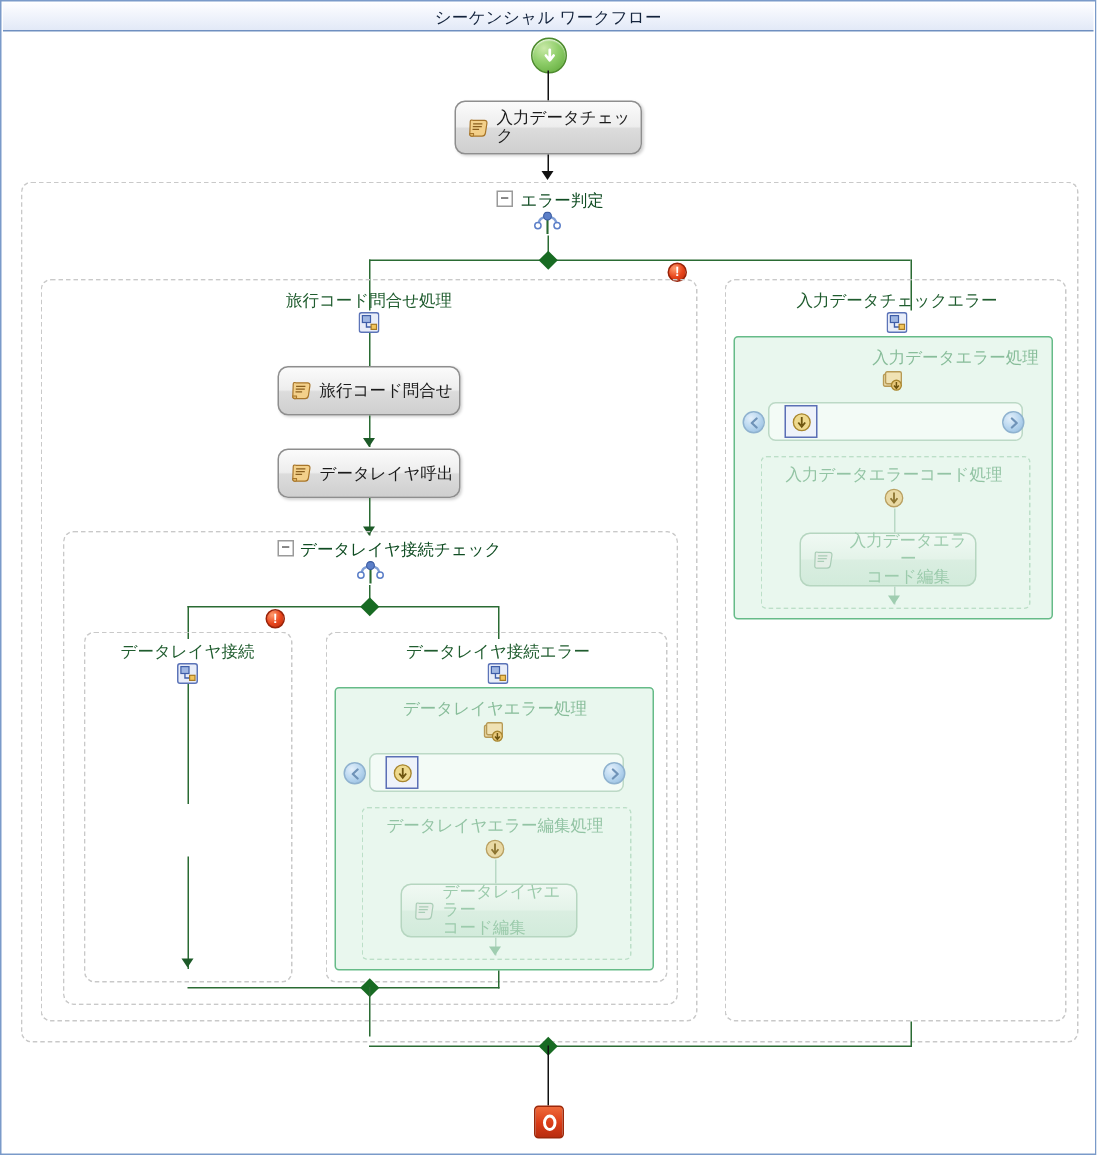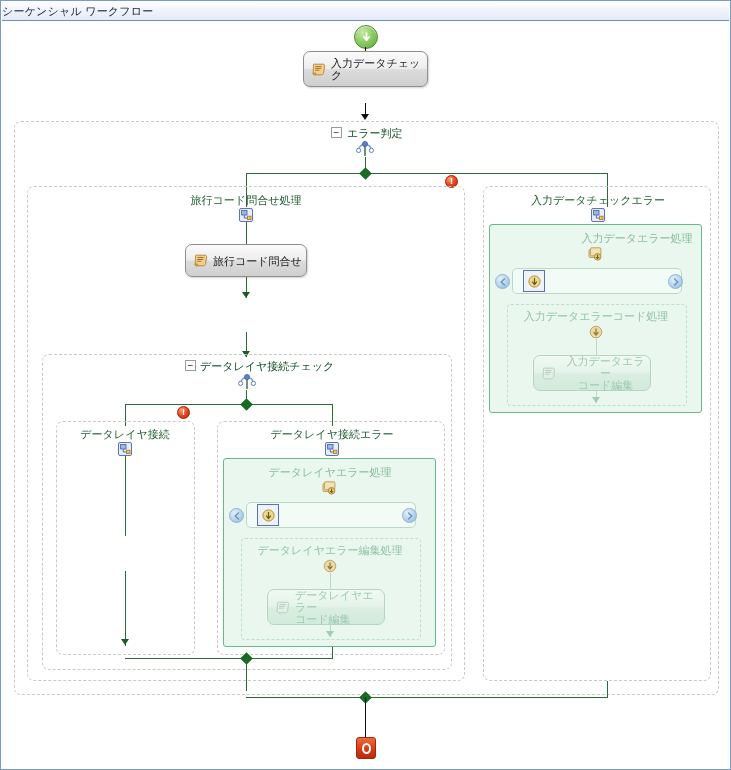--- a/index.html
+++ b/index.html
@@ -24,20 +24,21 @@
   
   .titlebar {
     position: absolute;
     left: 1px; top: 1px;
     width: 727px; height: 19px;
     background: linear-gradient(to bottom, #fdfdff 0%, #eef2fb 55%, #e2e9f7 100%);
     border-bottom: 1px solid #6f8fc0;
     box-sizing: border-box;
     display: flex;
     align-items: center;
+    justify-content: center;
   }
   .titlebar-text {
     font-size: 11px;
     color: #13233c;
     letter-spacing: 0.2px;
     white-space: nowrap;
   }
 
   
   .abs { position: absolute; }
@@ -233,21 +234,21 @@
     <span class="titlebar-text">シーケンシャル ワークフロー</span>
   </div>
 
   <div class="start-node" style="left:353px; top:24px;">
     <svg width="11" height="11" viewBox="0 0 11 11">
       <path d="M5.5 1.2 L5.5 6.4 M2.9 5.0 L5.5 8.2 L8.1 5.0" fill="none" stroke="#ffffff" stroke-width="1.8" stroke-linecap="round" stroke-linejoin="round"></path>
     </svg>
   </div>
   <div class="line-v line-v-black" style="left:364px; top:46px; height:20px;"></div>
 
-  <div class="act" style="left:302px; top:50px; width:125px; height:36px;">
+  <div class="act" style="left:302px; top:66px; width:125px; height:36px;">
     <span class="ico-code">
       <svg width="14" height="13" viewBox="0 0 14 13">
         <path d="M1.5 2 C1.5 1 2.5 0.8 3.3 1.2 L11 1.2 C12.2 1.2 12.8 2 12.6 3.2 L11.6 9.8 C11.4 11 10.6 11.8 9.4 11.8 L2.6 11.8 C1.6 11.8 1 11 1.2 10 Z" fill="#f3d08a" stroke="#a8762a" stroke-width="0.8"></path>
         <path d="M3.4 3.6 L9.6 3.6 M3.2 5.4 L9.2 5.4 M3.0 7.2 L7.4 7.2" stroke="#8a5f1e" stroke-width="0.8"></path>
         <path d="M1.2 10 C1 11 1.6 11.8 2.6 11.8 C3.6 11.8 3.9 11 3.7 10 Z" fill="#e0b96a" stroke="#a8762a" stroke-width="0.7"></path>
       </svg>
     </span>
     <span class="act-label">入力データチェック</span>
   </div>
   <div class="line-v line-v-black" style="left:364px; top:102px; height:14px;"></div>
@@ -299,20 +300,30 @@
         <path d="M1.5 2 C1.5 1 2.5 0.8 3.3 1.2 L11 1.2 C12.2 1.2 12.8 2 12.6 3.2 L11.6 9.8 C11.4 11 10.6 11.8 9.4 11.8 L2.6 11.8 C1.6 11.8 1 11 1.2 10 Z" fill="#f3d08a" stroke="#a8762a" stroke-width="0.8"></path>
         <path d="M3.4 3.6 L9.6 3.6 M3.2 5.4 L9.2 5.4 M3.0 7.2 L7.4 7.2" stroke="#8a5f1e" stroke-width="0.8"></path>
         <path d="M1.2 10 C1 11 1.6 11.8 2.6 11.8 C3.6 11.8 3.9 11 3.7 10 Z" fill="#e0b96a" stroke="#a8762a" stroke-width="0.7"></path>
       </svg>
     </span>
     <span class="act-label">旅行コード問合せ</span>
   </div>
   <div class="line-v" style="left:245px; top:276px; height:21px;"></div>
   <div class="arrow-down" style="left:241px; top:291px;"></div>
 
+  <div class="act" style="left:184px; top:298px; width:122px; height:33px;">
+    <span class="ico-code">
+      <svg width="14" height="13" viewBox="0 0 14 13">
+        <path d="M1.5 2 C1.5 1 2.5 0.8 3.3 1.2 L11 1.2 C12.2 1.2 12.8 2 12.6 3.2 L11.6 9.8 C11.4 11 10.6 11.8 9.4 11.8 L2.6 11.8 C1.6 11.8 1 11 1.2 10 Z" fill="#f3d08a" stroke="#a8762a" stroke-width="0.8"></path>
+        <path d="M3.4 3.6 L9.6 3.6 M3.2 5.4 L9.2 5.4 M3.0 7.2 L7.4 7.2" stroke="#8a5f1e" stroke-width="0.8"></path>
+        <path d="M1.2 10 C1 11 1.6 11.8 2.6 11.8 C3.6 11.8 3.9 11 3.7 10 Z" fill="#e0b96a" stroke="#a8762a" stroke-width="0.7"></path>
+      </svg>
+    </span>
+    <span class="act-label">データレイヤ呼出</span>
+  </div>
   <div class="line-v" style="left:245px; top:331px; height:25px;"></div>
   <div class="arrow-down" style="left:241px; top:350px;"></div>
 
   <div class="dashed-box" style="left:41px; top:353px; width:410px; height:316px;"></div>
 
   <div class="abs" style="left:184px; top:359px; width:11px; height:11px; border:1px solid #9a9a9a; background:#ffffff; box-sizing:border-box; display:flex; align-items:center; justify-content:center;">
     <span style="font-size:10px; line-height:9px; color:#222;">−</span>
   </div>
   <div class="lbl lbl-dark" style="left:199px; top:358px;">データレイヤ接続チェック</div>
 

